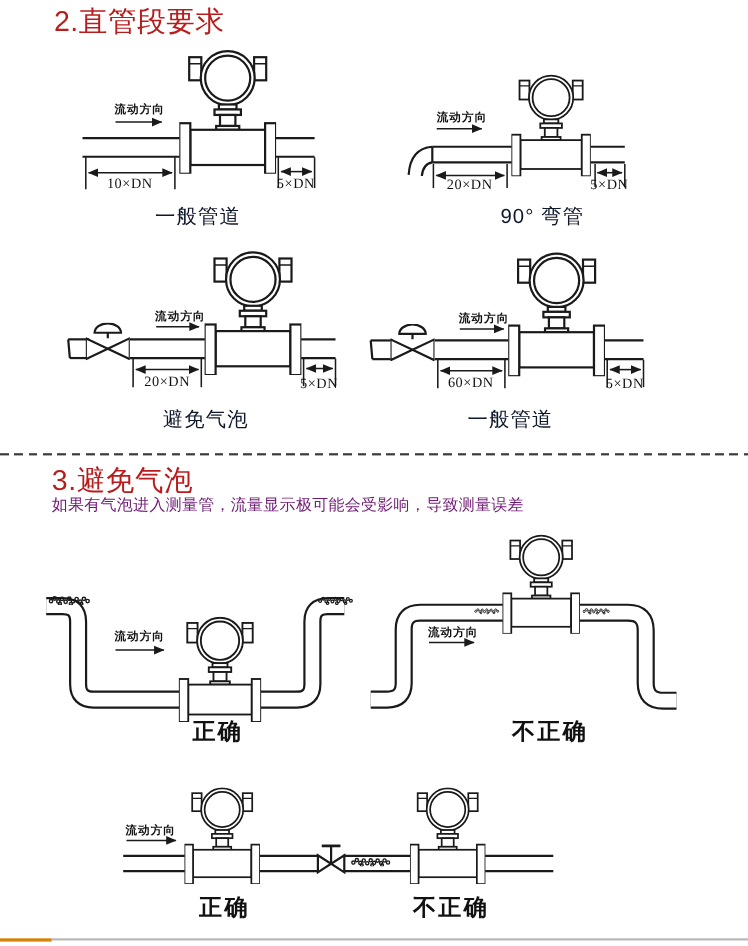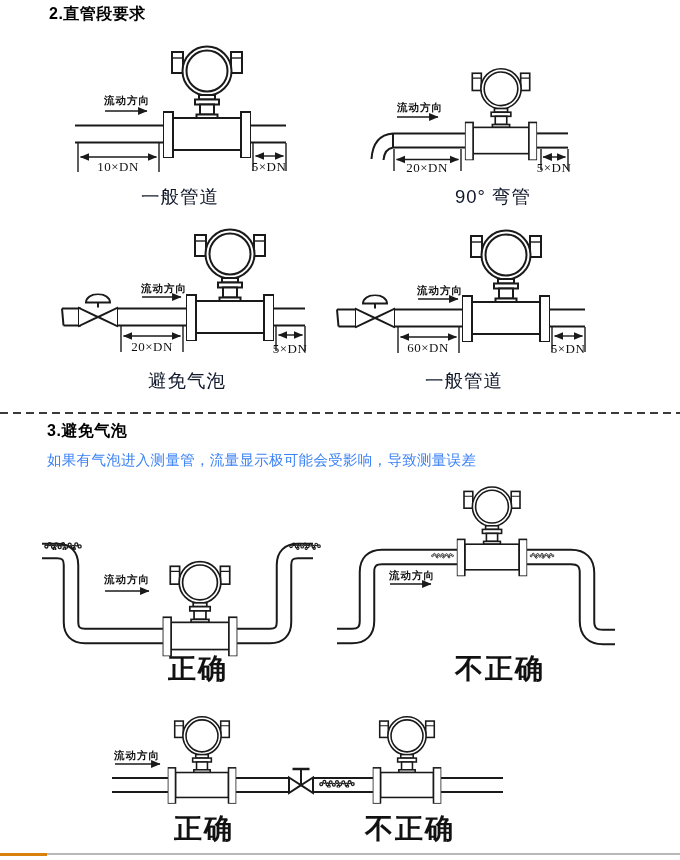--- a/index.html
+++ b/index.html
@@ -2,26 +2,26 @@
 <html><head>
 <meta charset="utf-8">
 <style>
   html,body{margin:0;padding:0;background:#fff;}
   #canvas{
     position:relative;width:680px;height:860px;background:#ffffff;overflow:hidden;
     font-family:"Liberation Sans",sans-serif;color:#1a1a1a;
   }
   #canvas svg.art{position:absolute;left:0;top:0;width:680px;height:860px;}
   .txt{position:absolute;white-space:nowrap;line-height:1.15;}
-  .sec-title{font-size:16px;font-weight:700;color:#000000;letter-spacing:.5px;}
-  .note{font-size:14.5px;font-weight:500;color:#3b82f6;letter-spacing:.3px;}
+  .sec-title{font-size:26px;font-weight:400;color:#b91c1c;letter-spacing:.5px;}
+  .note{font-size:14.5px;font-weight:500;color:#701a75;letter-spacing:.3px;}
   .flow{font-size:10.5px;font-weight:700;letter-spacing:1px;color:#111;}
   .dim{font-family:"Liberation Serif",serif;font-size:13px;color:#111;transform:translateX(-50%);letter-spacing:.5px;}
   .cap2{font-size:18.5px;color:#0f172a;transform:translateX(-50%);letter-spacing:1px;}
-  .cap3{font-family:"Liberation Serif",serif;font-size:28px;font-weight:700;color:#111;transform:translateX(-50%);letter-spacing:2px;}
+  .cap3{font-family:"Liberation Serif",serif;font-size:21px;font-weight:700;color:#111;transform:translateX(-50%);letter-spacing:2px;}
   .dashline{position:absolute;left:0;top:412px;width:680px;height:2px;
     background:repeating-linear-gradient(90deg,#3b3b3b 0 8px,transparent 8px 13px);}
   .footer-accent{position:absolute;left:0;top:853px;width:47px;height:2.5px;background:#d9820b;}
   .footer-line{position:absolute;left:47px;top:853px;width:633px;height:2px;background:#b8b8b8;}
   
   .ink{stroke:#1a1a1a;fill:#ffffff;stroke-width:2;}
   .ln{stroke:#1a1a1a;stroke-width:2;fill:none;}
   .thin{stroke:#1a1a1a;stroke-width:1.4;fill:none;}
   .pipe-b{stroke:#1a1a1a;stroke-width:16.5;fill:none;}
   .pipe-w{stroke:#ffffff;stroke-width:12.5;fill:none;}

